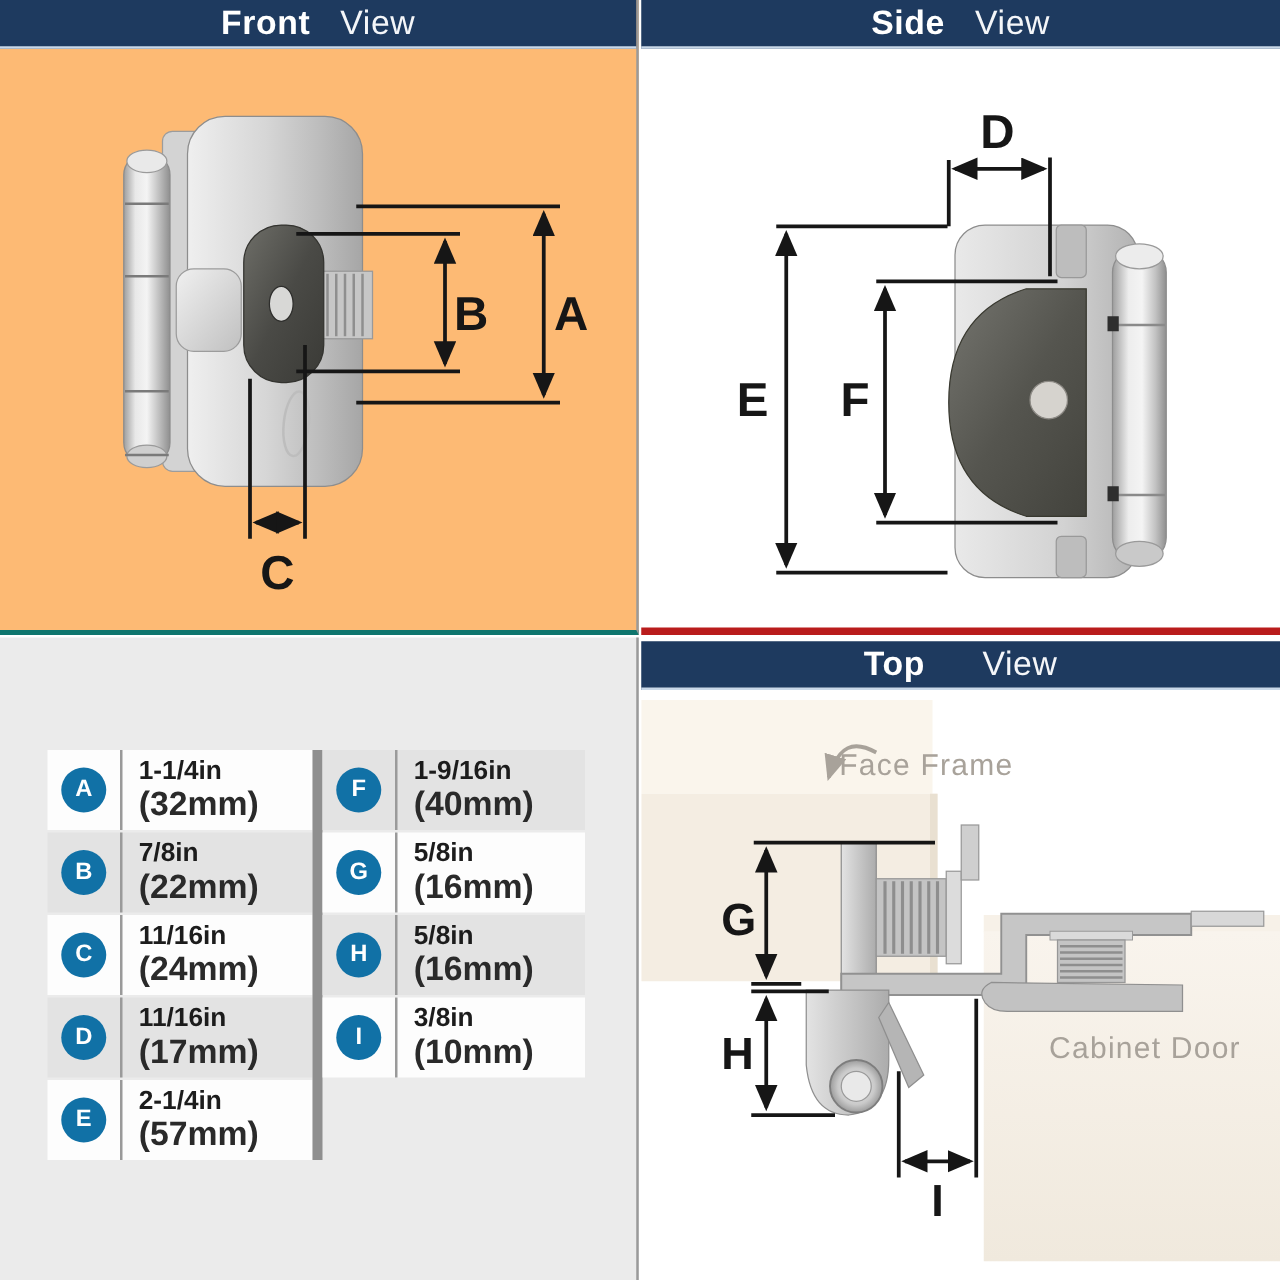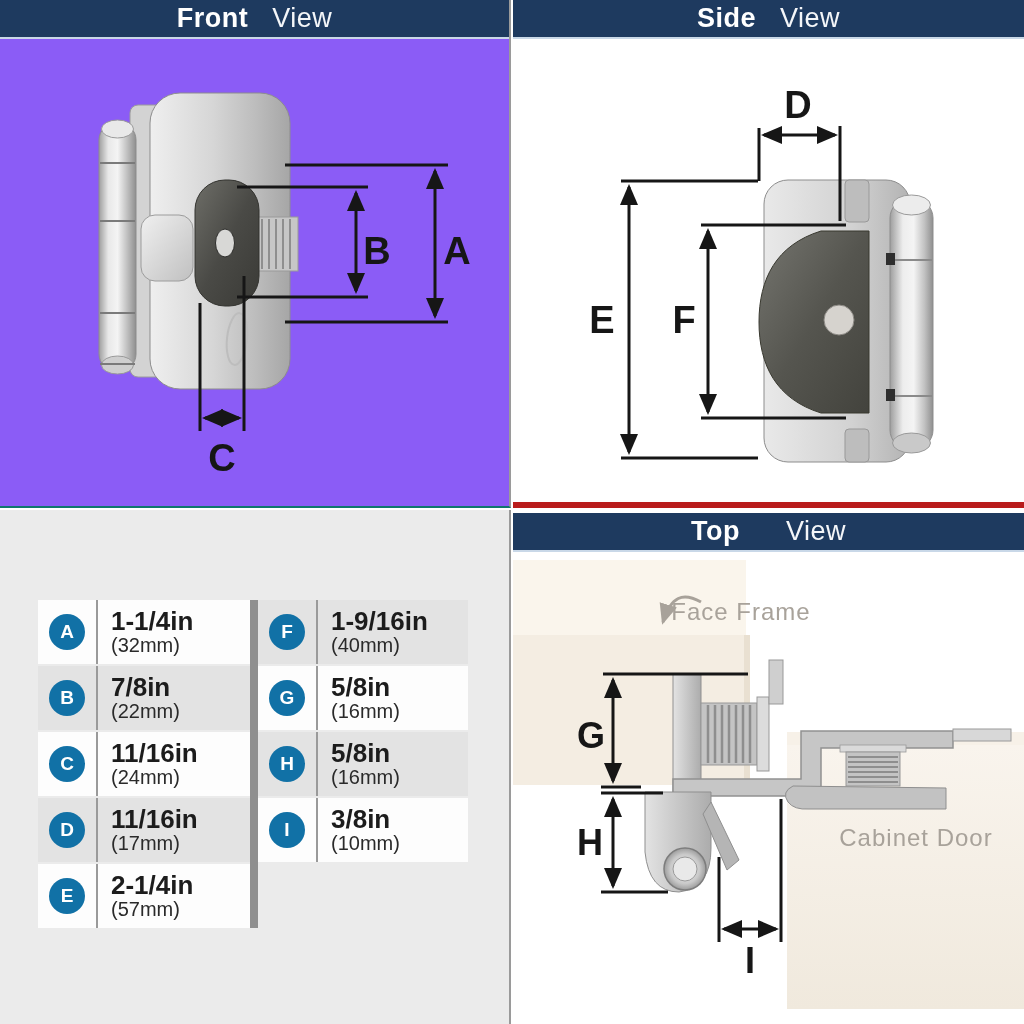--- a/index.html
+++ b/index.html
@@ -1,20 +1,20 @@
 <!DOCTYPE html>
 <html><head>
 <meta charset="utf-8">
 <style>
   html,body{margin:0;padding:0;background:#fff;}
   #stage{position:relative;width:1024px;height:1024px;background:#fff;overflow:hidden;
          font-family:"Liberation Sans", sans-serif;}
   .quad{position:absolute;box-sizing:border-box;}
-  .q-tl{left:0;top:0;width:511px;height:508px;background:#8b5cf6;
-        border-right:2px solid #9A9A9A;border-bottom:2px solid #0f766e;}
+  .q-tl{left:0;top:0;width:511px;height:508px;background:#fdba74;
+        border-right:2px solid #9A9A9A;border-bottom:4px solid #0f766e;}
   .q-tr{left:513px;top:0;width:511px;height:508px;background:#fff;border-bottom:6px solid #b91c1c;}
   .q-bl{left:0;top:510px;width:511px;height:514px;background:#EBEBEB;border-right:2px solid #9A9A9A;}
   .q-br{left:513px;top:510px;width:511px;height:514px;background:#fff;}
   .view-header{height:37px;background:#1E3A5F;border-bottom:2px solid #C9D8E8;
         color:#FFFFFF;display:flex;align-items:center;justify-content:center;
         font-size:27px;letter-spacing:.5px;}
   .view-header .strong{font-weight:700;}
   .view-header .light{font-weight:400;margin-left:24px;color:#F4F6F9;}
   .q-br .view-header{margin-top:3px;gap:22px;}
   svg{display:block;}
@@ -26,22 +26,22 @@
   .mcol-right{width:210px;}
   .mdivider{width:8px;background:#8F8F8F;height:328px;}
   .mrow{display:flex;align-items:center;height:64px;margin-bottom:2px;}
   .row-white{background:#FDFDFD;}
   .row-gray{background:#E3E3E3;}
   .badge-cell{width:58px;display:flex;align-items:center;justify-content:center;flex:none;align-self:stretch;}
   .badge{width:36px;height:36px;border-radius:50%;background:#1171A6;color:#fff;
          display:flex;align-items:center;justify-content:center;font-weight:700;font-size:19px;}
   .val-cell{flex:1;align-self:stretch;display:flex;flex-direction:column;justify-content:center;
             border-left:2px solid #9A9A9A;padding-left:13px;}
-  .val-in{font-weight:700;font-size:26px;color:#1C1C1C;line-height:1.08;}
-  .val-mm{font-weight:400;font-size:20px;color:#2A2A2A;line-height:1.08;}
+  .val-in{font-weight:700;font-size:21px;color:#1C1C1C;line-height:1.08;}
+  .val-mm{font-weight:700;font-size:27px;color:#2A2A2A;line-height:1.08;}
 </style>
 </head>
 <body>
 
 <div id="stage">
 
   <div class="quad q-tl">
     <div class="view-header">
       <span class="strong">Front</span>
       <span class="light">View</span>

